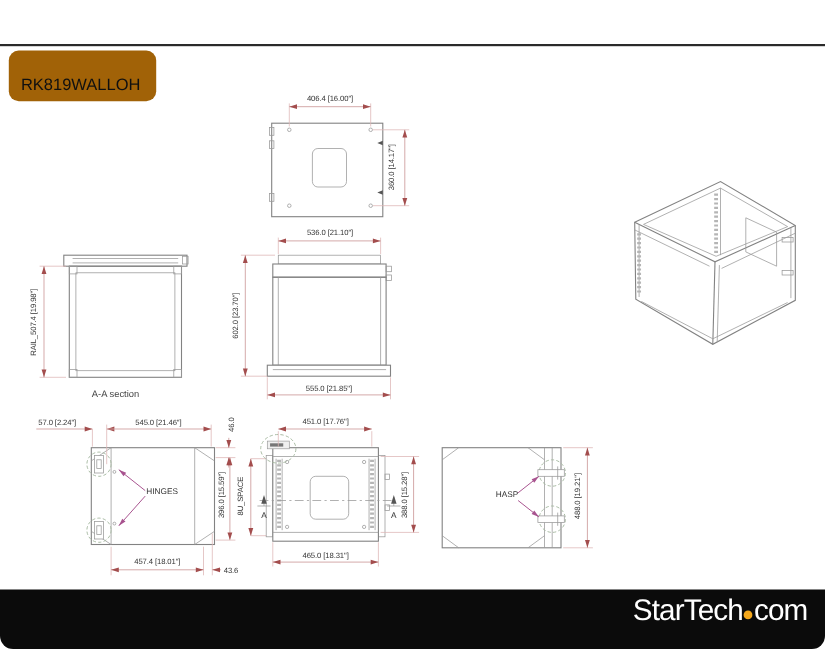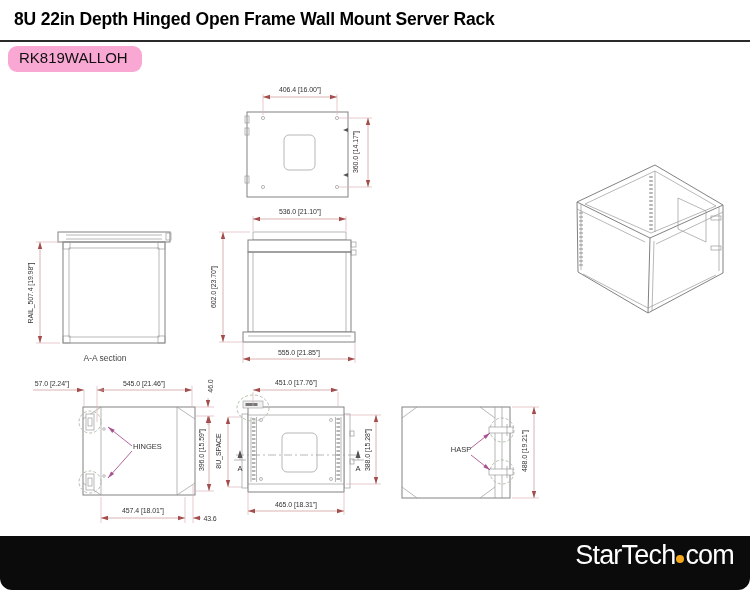--- a/index.html
+++ b/index.html
@@ -1,22 +1,22 @@
 <!DOCTYPE html>
 <html><head>
 <meta charset="utf-8">
 <style>
   html,body{margin:0;padding:0;background:#fff;}
   .page{position:relative;width:750px;height:600px;background:#ffffff;overflow:hidden;
         font-family:"Liberation Sans", sans-serif;}
   .title{position:absolute;left:14px;top:9px;font-size:17.5px;font-weight:bold;color:#000;
          letter-spacing:-0.2px;white-space:nowrap;}
   .divider{position:absolute;left:0;top:40px;width:750px;height:2px;background:#2a2a2a;}
-  .sku-badge{position:absolute;left:8px;top:46px;background:#f9a8d4;border-radius:9px;
-             padding:3px 14px 6px 11px;font-size:15px;color:#101010;}
+  .sku-badge{position:absolute;left:8px;top:46px;background:#a16207;border-radius:9px;
+             padding:23px 14px 6px 11px;font-size:15px;color:#101010;}
   .drawing{position:absolute;left:0;top:80px;}
   
   .otl{stroke:#828282;stroke-width:1;fill:none;}
   .otl2{stroke:#9a9a9a;stroke-width:0.7;fill:none;}
   .fillw{fill:#ffffff;}
   .dim{stroke:#cf9e9e;stroke-width:0.8;fill:none;}
   .ext{stroke:#ddb6b6;stroke-width:0.7;fill:none;}
   .ah{fill:#a34d4d;stroke:none;}
   .sah{fill:#555;stroke:none;}
   .dtx{font-size:7px;fill:#333;letter-spacing:-0.1px;}
@@ -34,21 +34,20 @@
   .brand-line{color:#ffffff;font-size:27px;letter-spacing:-0.8px;white-space:nowrap;line-height:28px;margin-left:40px;}
   .brand-dot{display:inline-block;width:8px;height:8px;border-radius:50%;margin:0 1px 1px 1px;
              vertical-align:baseline;}
   .brand-tag{color:#f0f0f0;font-size:10.5px;margin-top:1px;padding-right:2px;letter-spacing:0.2px;}
 </style>
 </head>
 <body>
 
 <div class="page">
 
-  <div class="title">8U 22in Depth Hinged Open Frame Wall Mount Server Rack</div>
   <div class="divider"></div>
   <div class="sku-badge">RK819WALLOH</div>
 
   <svg class="drawing" width="750" height="456" viewBox="0 0 750 456">
 
     <g>
       <rect class="otl fillw" x="247" y="32" width="101" height="85"></rect>
       <rect class="otl2" x="245" y="36" width="4" height="7"></rect>
       <rect class="otl2" x="245" y="48" width="4" height="7"></rect>
       <rect class="otl2" x="245" y="96" width="4" height="7"></rect>

